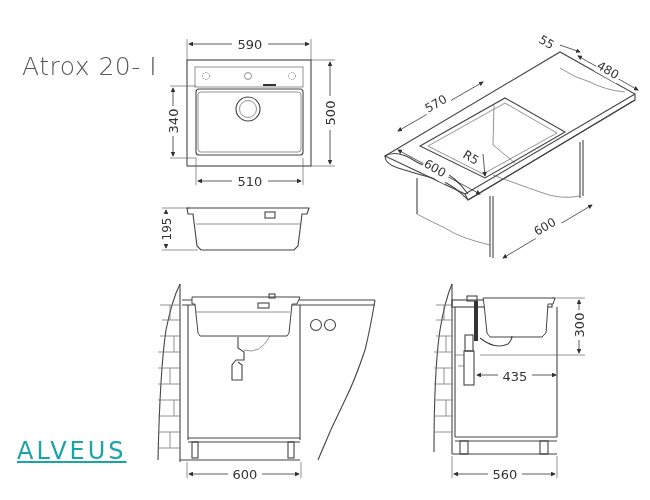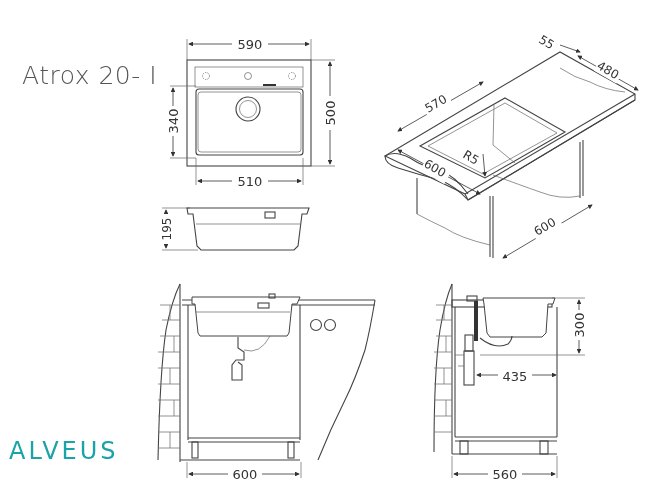--- a/index.html
+++ b/index.html
@@ -1,18 +1,18 @@
 <!DOCTYPE html>
 <html><head>
 <meta charset="utf-8">
 <style>
   html, body { margin:0; padding:0; background:#ffffff; }
   body { width:650px; height:500px; overflow:hidden; position:relative; font-family:"DejaVu Sans", sans-serif; }
-  .title { position:absolute; left:22px; top:61px; font-family:"DejaVu Sans", sans-serif; font-size:25px; color:#555555; font-weight:300; letter-spacing:0.5px; }
-  .logo { position:absolute; left:9px; top:437px; font-family:"DejaVu Sans", sans-serif; font-size:24px; color:#1aa3a8; letter-spacing:3px; font-weight:400; }
+  .title { position:absolute; left:22px; top:52px; font-family:"DejaVu Sans", sans-serif; font-size:25px; color:#555555; font-weight:300; letter-spacing:0.5px; }
+  .logo { position:absolute; left:17px; top:437px; font-family:"DejaVu Sans", sans-serif; font-size:24px; color:#1aa3a8; letter-spacing:3px; font-weight:400;text-decoration:underline; }
   svg { position:absolute; left:0; top:0; }
   svg text { font-family:"DejaVu Sans", sans-serif; fill:#333333; }
   .ln { stroke:#444; stroke-width:1.1; fill:none; }
   .thin { stroke:#666; stroke-width:0.7; fill:none; }
   .dim { stroke:#333; stroke-width:0.8; fill:none; }
   .fillw { fill:#fff; stroke:#444; stroke-width:1; }
   .brick { stroke:#777; stroke-width:0.8; fill:none; }
 </style>
 </head>
 <body>

